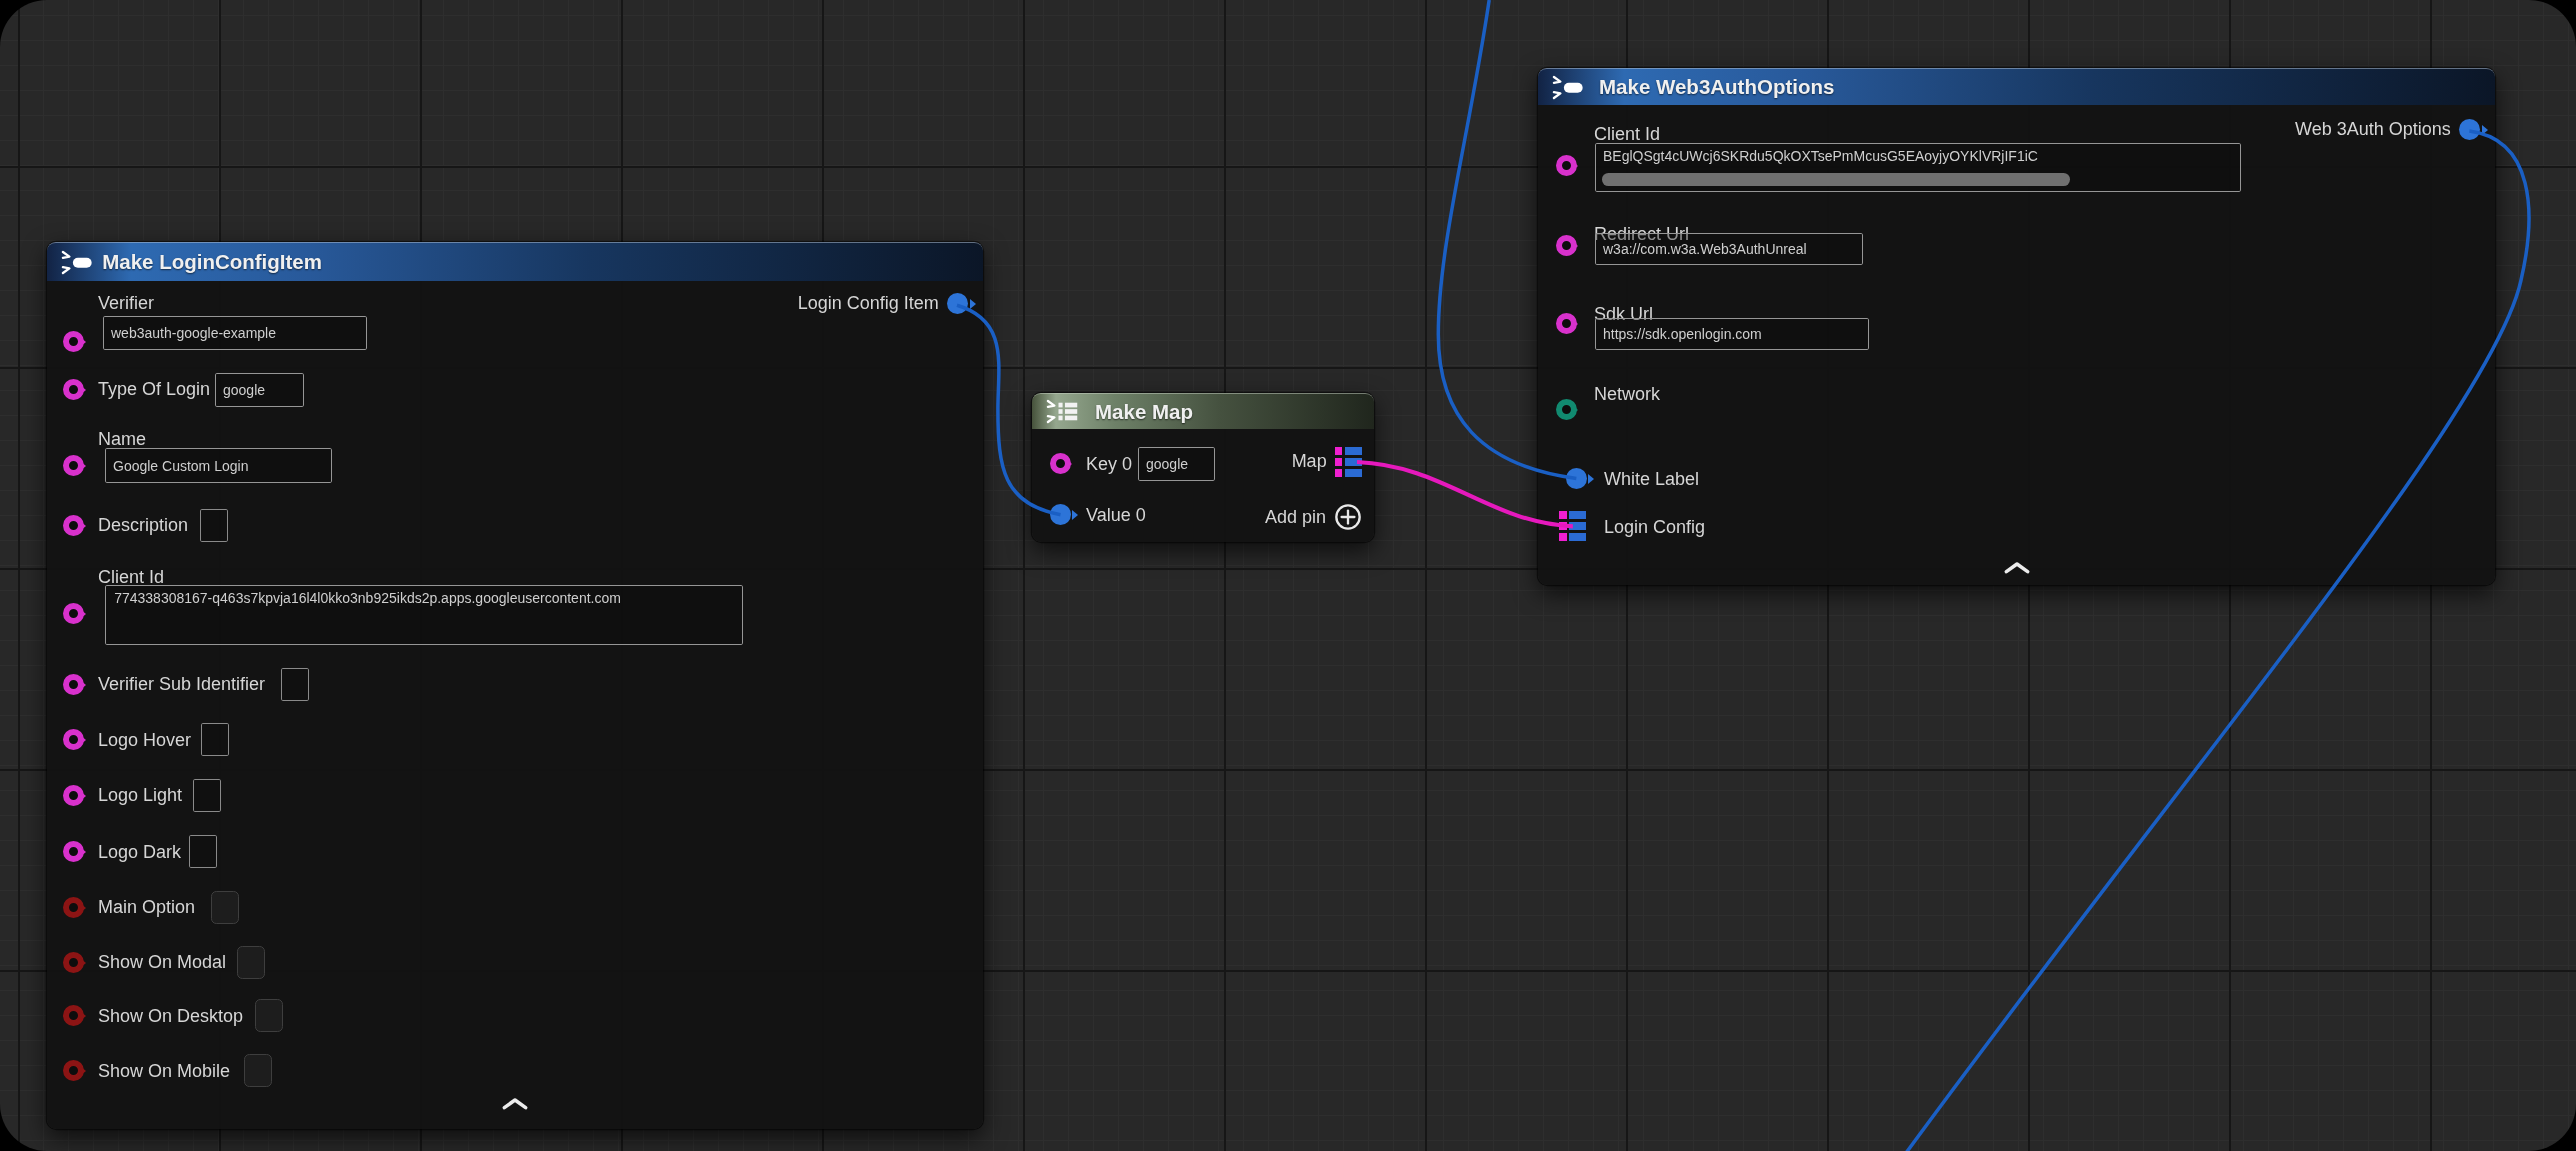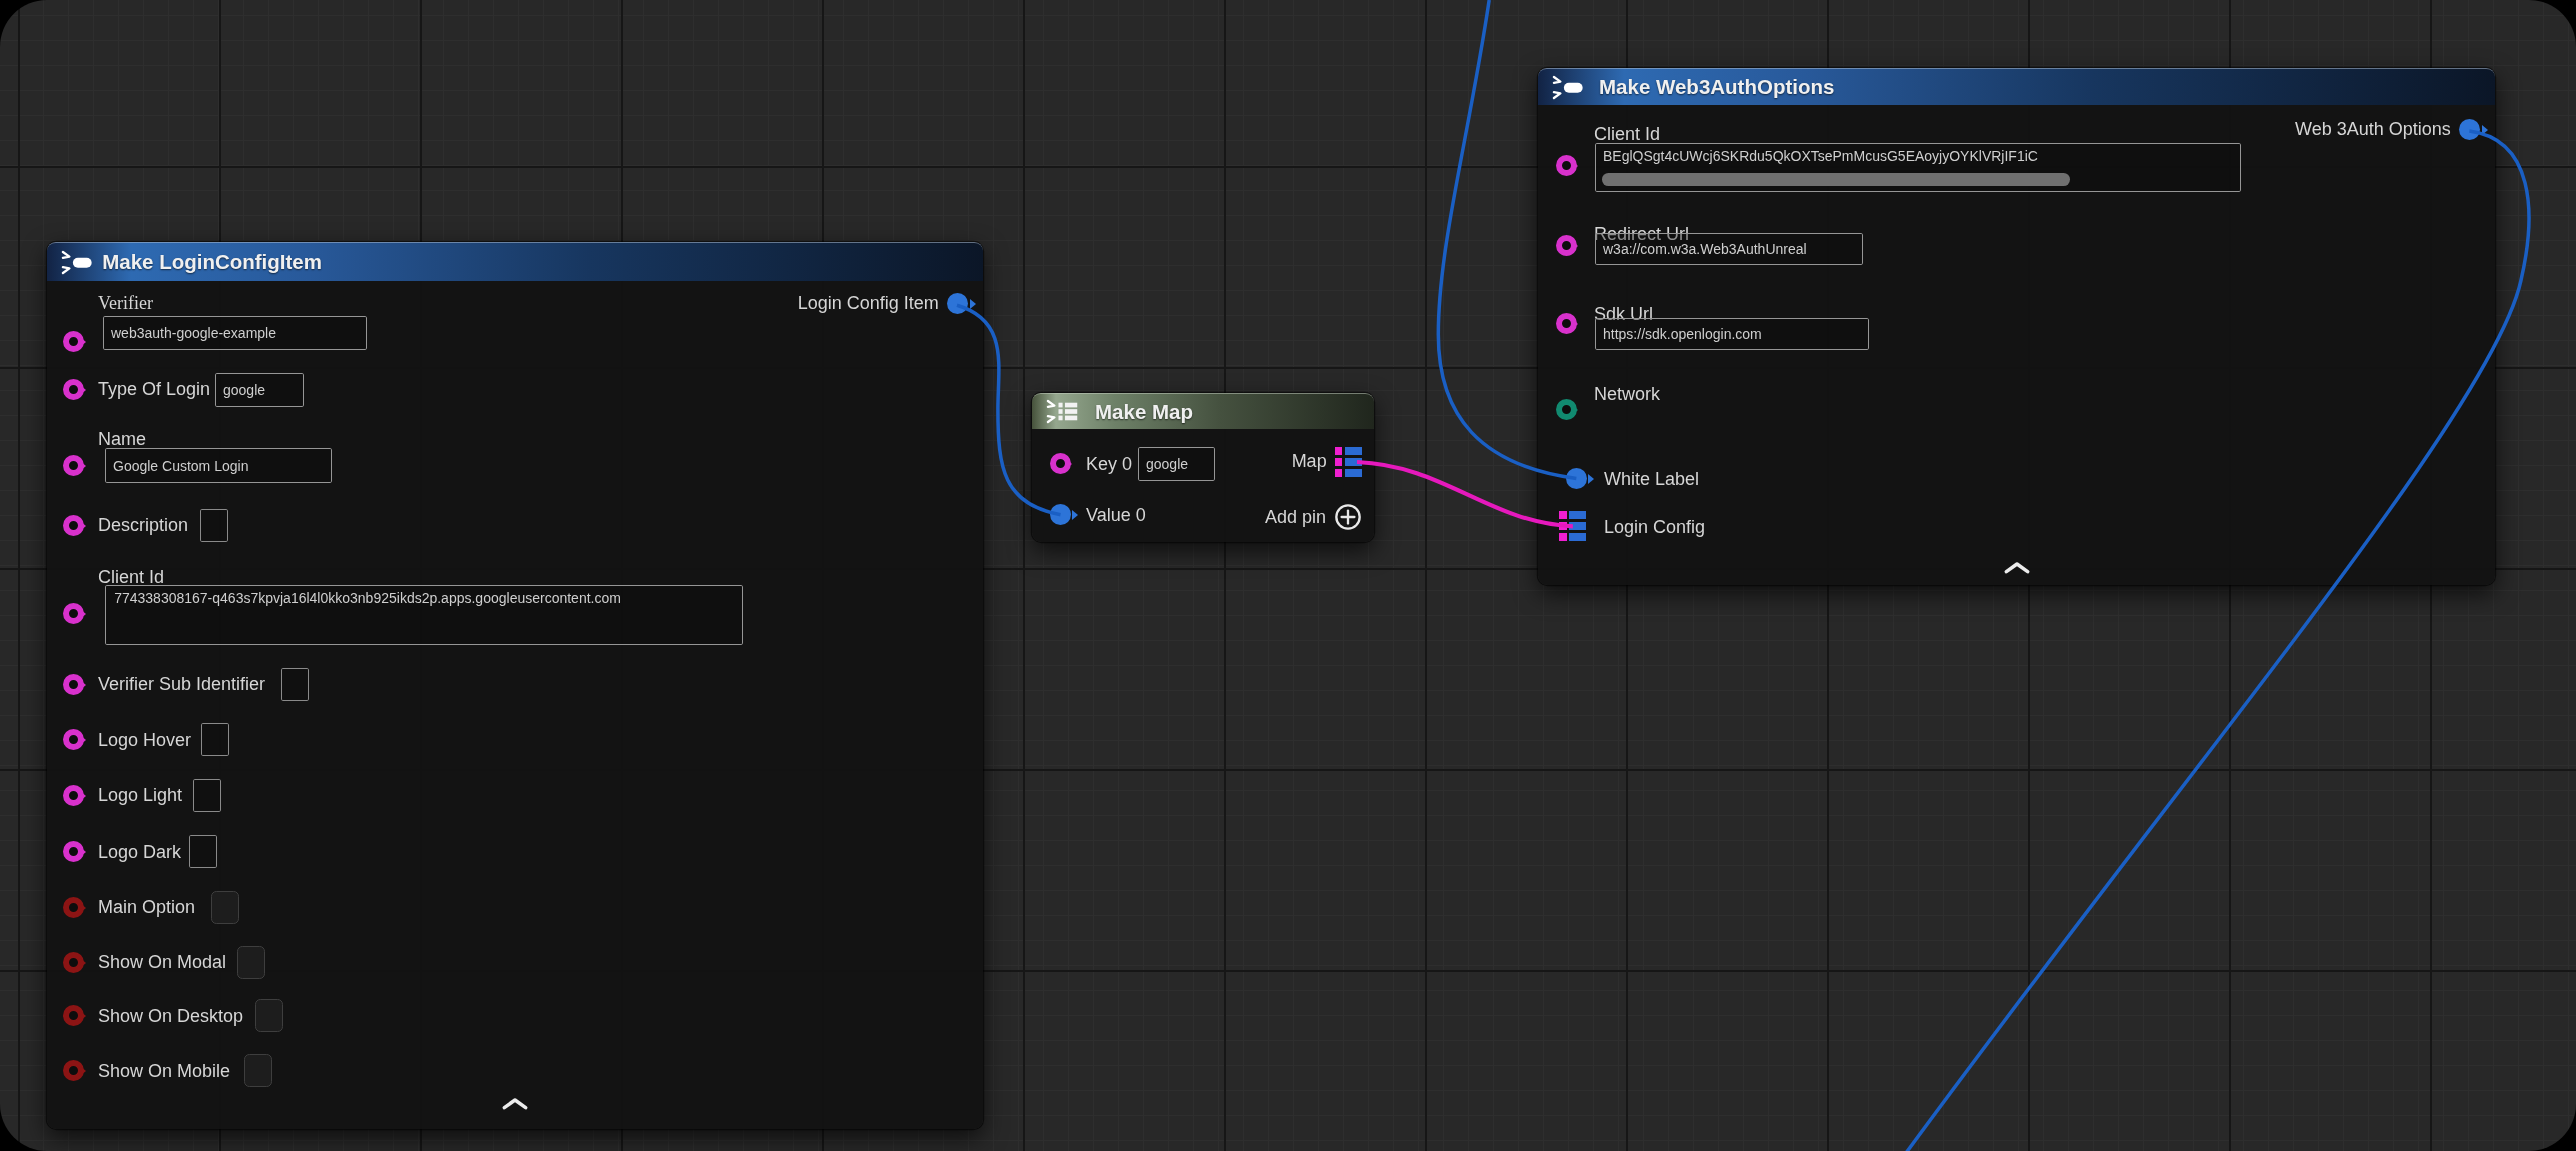--- a/index.html
+++ b/index.html
@@ -66,21 +66,21 @@
         <rect x="22" y="15" width="32" height="17" rx="8.5" fill="#ffffff"></rect>
       </svg>
       <div class="node-title">Make LoginConfigItem</div>
     </div>
 
     <div class="outrow" style="right:15px;top:51px;justify-content:space-between;">
       <span class="lbl" style="position:static;">Login Config Item</span>
       <span class="pin pin-solid"></span>
     </div>
 
-    <div class="lbl" style="left:51px;top:51px;font-family:Liberation Serif, serif;">Verifier</div>
+    <div class="lbl" style="left:51px;top:51px;">Verifier</div>
     <span class="pin pin-ring pk" style="left:16.4px;top:89px;"></span>
     <input class="tbox" style="left: 56px; top: 74px; width: 264px; height: 34px;" value="web3auth-google-example">
 
     <span class="pin pin-ring pk" style="left:16.4px;top:137px;"></span>
     <div class="lbl" style="left:51px;top:137px;">Type Of Login</div>
     <input class="tbox" style="left: 168px; top: 131px; width: 89px; height: 34px;" value="google">
 
     <div class="lbl" style="left:51px;top:187px;">Name</div>
     <span class="pin pin-ring pk" style="left:16.4px;top:213px;"></span>
     <input class="tbox" style="left: 58px; top: 206px; width: 227px; height: 35px;" value="Google Custom Login">

